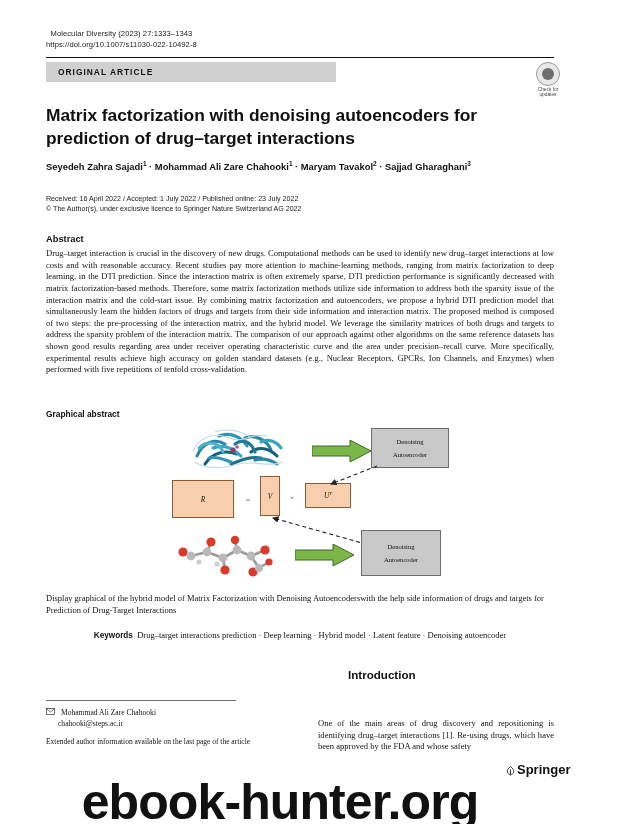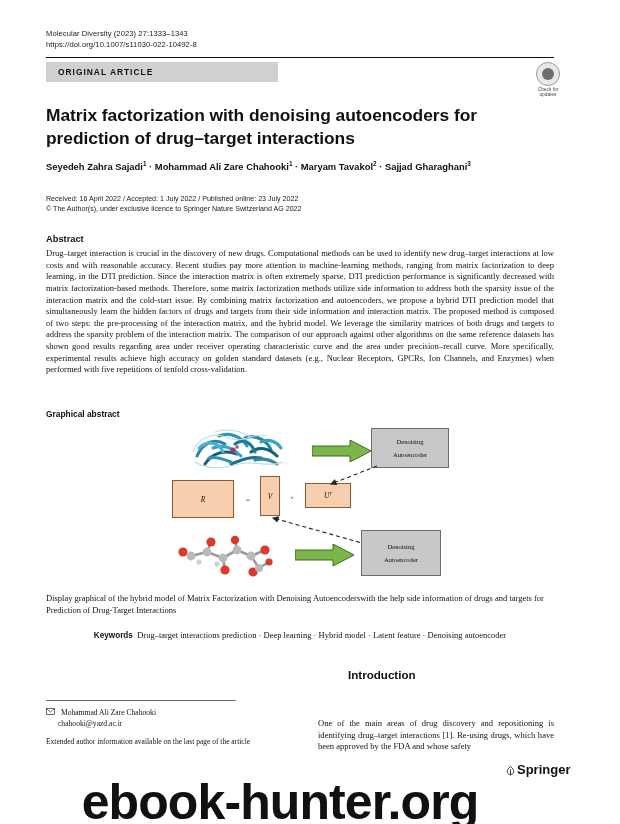--- a/index.html
+++ b/index.html
@@ -24,36 +24,38 @@
   
   .journal-line {
     position: absolute;
     left: 46px;
     top: 28px;
     font-family: "Liberation Sans", sans-serif;
     font-size: 7.6px;
     line-height: 11px;
     color: #1a1a1a;
     letter-spacing: 0.01em;
+    text-align: center;
   }
   .rule-top {
     position: absolute;
     left: 46px;
     top: 57px;
     width: 508px;
     height: 1px;
     background: #111;
   }
   .article-band {
     position: absolute;
     left: 46px;
     top: 62px;
-    width: 232px;
+    width: 284px;
     height: 20px;
     background: #d0d0d0;
+    padding-left: 6px;
   }
   .article-band span {
     position: absolute;
     left: 12px;
     top: 5px;
     font-family: "Liberation Sans", sans-serif;
     font-size: 8.4px;
     font-weight: bold;
     letter-spacing: 0.12em;
     color: #111;
@@ -472,21 +474,21 @@
 
   <div class="rule-corr"></div>
   <div class="corr">
     <div>
       <svg width="9" height="7" viewBox="0 0 9 7" style="vertical-align:0px;margin-right:4px;">
         <rect x="0.4" y="0.4" width="8.2" height="6.2" fill="none" stroke="#333" stroke-width="0.7"></rect>
         <path d="M0.6 0.8 L4.5 4 L8.4 0.8" fill="none" stroke="#333" stroke-width="0.7"></path>
       </svg>
       <span class="corr-name">Mohammad Ali Zare Chahooki</span>
     </div>
-    <span class="corr-mail">chahooki@yazd.ac.ir</span>
+    <span class="corr-mail">chahooki@steps.ac.ir</span>
   </div>
   <div class="corr-ext">Extended author information available on the last page of the article</div>
 
   <div class="intro-head">Introduction</div>
   <div class="intro-body">One of the main areas of drug discovery and repositioning is identifying drug–target interactions [1]. Re-using drugs, which have been approved by the FDA and whose safety</div>
 
   <div class="springer">
     <svg class="tree" width="9" height="10" viewBox="0 0 9 10">
       <path d="M4.5 0.6 C2.2 2.2, 1 4.2, 1.3 6.2 C1.6 7.6, 3 8.4, 4.5 8.4 C6 8.4, 7.4 7.6, 7.7 6.2 C8 4.2, 6.8 2.2, 4.5 0.6 Z" fill="none" stroke="#111" stroke-width="0.8"></path>
       <line x1="4.5" y1="3.2" x2="4.5" y2="9.6" stroke="#111" stroke-width="0.8"></line>

